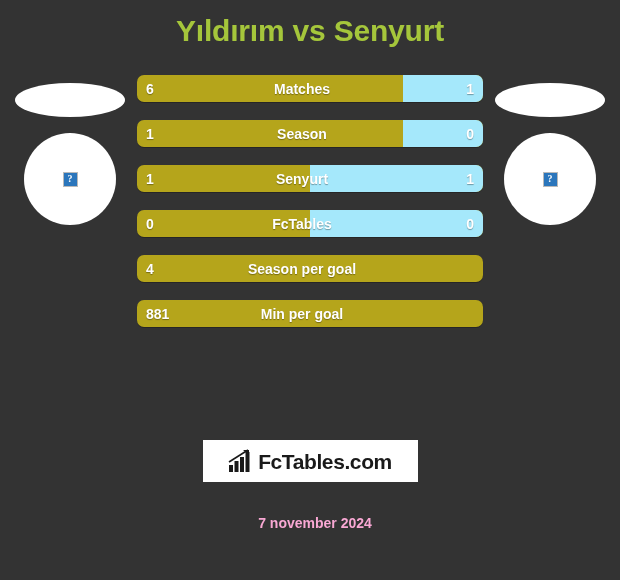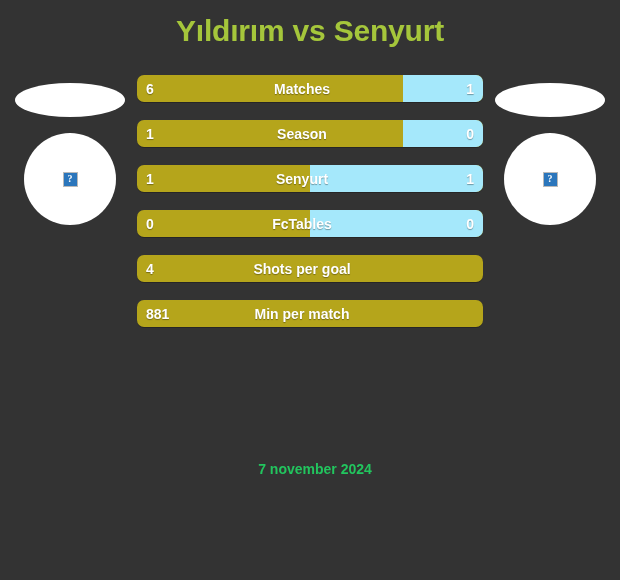--- a/index.html
+++ b/index.html
@@ -179,24 +179,24 @@
     line-height: 0;
   }
   .logo-text {
     color: #1a1a1a;
     font-size: 21px;
     font-weight: bold;
     letter-spacing: -0.4px;
     line-height: 21px;
   }
   .footer-date {
-    color: #22c55e;
-    font-size: 14px;
-    font-weight: bold;
-    margin-top: 20px;
+    color: #f9a8d4;
+    font-size: 14px;
+    font-weight: bold;
+    margin-top: 32px;
     line-height: 18px;
     padding-left: 10px;
   }
 </style>
 </head>
 <body>
 
 <div class="header">
   <h1 class="chart-title">Yıldırım vs Senyurt</h1>
 </div>
@@ -241,25 +241,38 @@
         <div class="bar-away">1</div>
       </div>
       <div class="bar-row">
         <div class="bar-fill-right" style="width: 50%;"></div>
         <div class="bar-home">0</div>
         <div class="bar-label">FcTables</div>
         <div class="bar-away">0</div>
       </div>
       <div class="bar-row single">
         <div class="bar-home">4</div>
-        <div class="bar-label">Shots per goal</div>
+        <div class="bar-label">Season per goal</div>
       </div>
       <div class="bar-row single">
         <div class="bar-home">881</div>
-        <div class="bar-label">Min per match</div>
+        <div class="bar-label">Min per goal</div>
       </div>
     </div>
 
 </div>
 
 <div class="footer">
+  <div class="logo-box">
+    <span class="logo-icon">
+      <svg width="26" height="24" viewBox="0 0 26 24" xmlns="http://www.w3.org/2000/svg">
+        <rect x="1" y="16" width="4" height="7" fill="#1a1a1a"></rect>
+        <rect x="6.5" y="12" width="4" height="11" fill="#1a1a1a"></rect>
+        <rect x="12" y="8" width="4" height="15" fill="#1a1a1a"></rect>
+        <rect x="17.5" y="3" width="4" height="20" fill="#1a1a1a"></rect>
+        <path d="M1 13 L20 1" stroke="#1a1a1a" stroke-width="1.6" fill="none"></path>
+        <path d="M15 1 L21 1 L21 6 Z" fill="#1a1a1a"></path>
+      </svg>
+    </span>
+    <span class="logo-text">FcTables.com</span>
+  </div>
   <div class="footer-date">7 november 2024</div>
 </div>
 
 </body></html>

